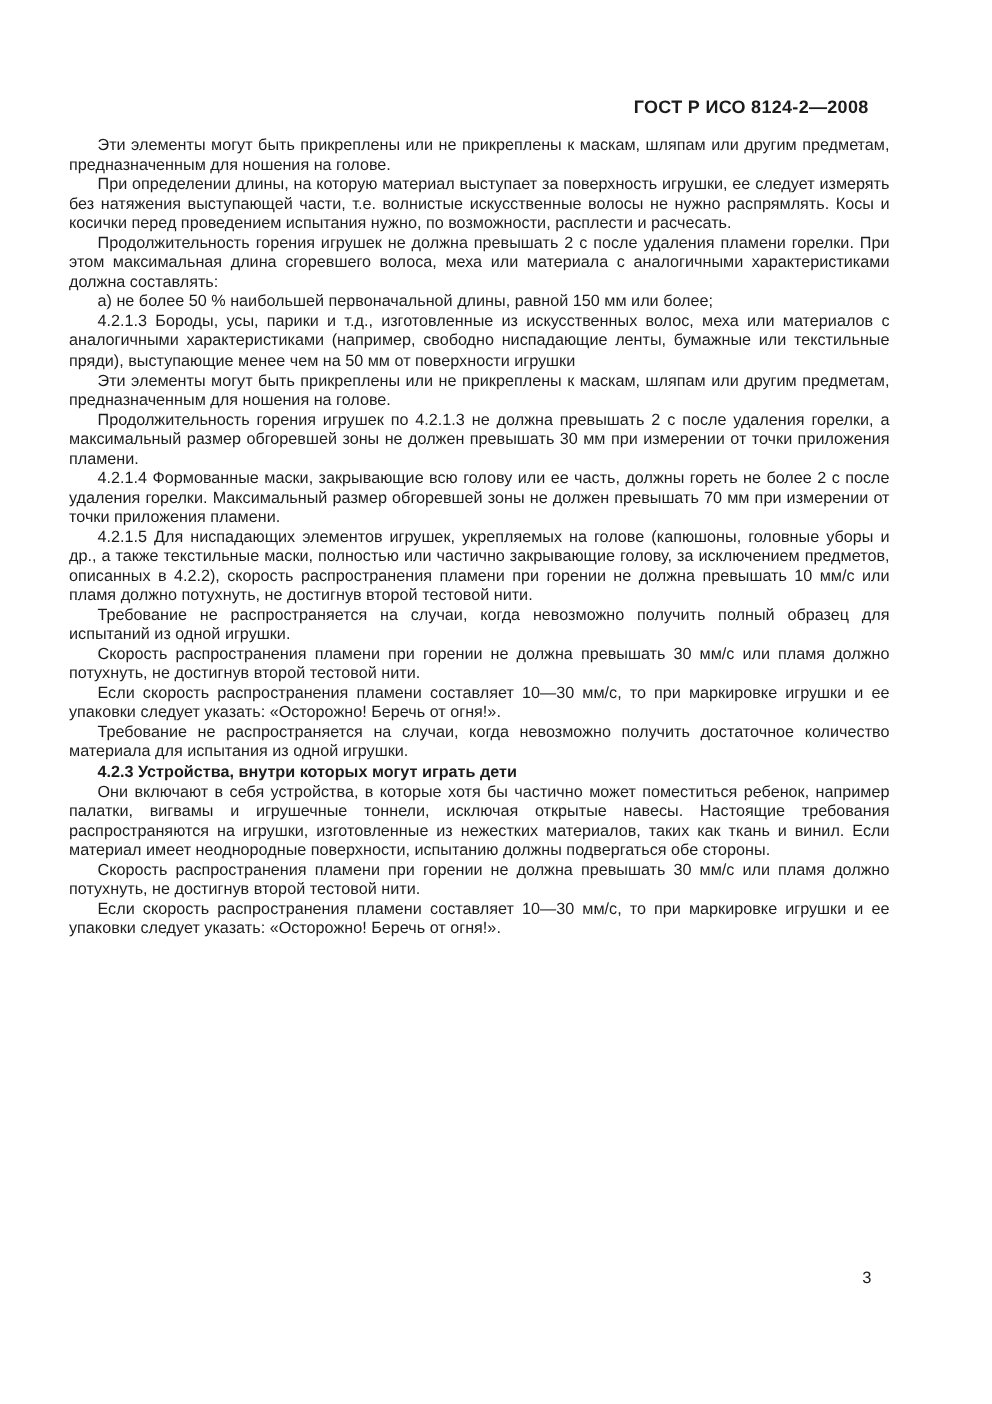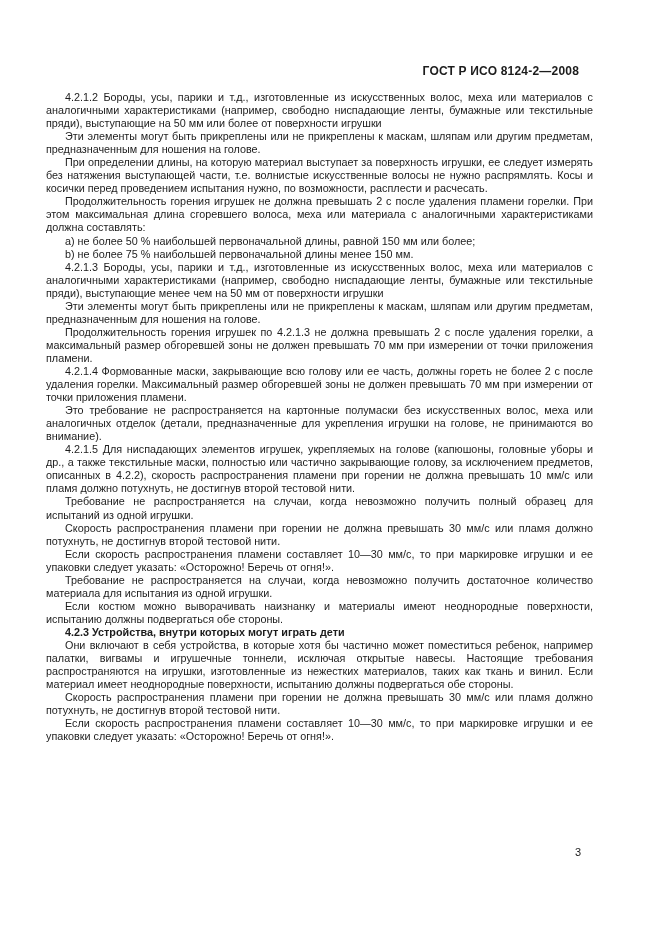--- a/index.html
+++ b/index.html
@@ -61,37 +61,33 @@
 </head>
 <body>
 
 <div class="page">
 
   <div class="page-header">
     <span>ГОСТ Р ИСО 8124-2—2008</span>
   </div>
 
   <div class="doc-body">
-    <p class="para">4.2.1.2  Бороды, усы, парики и т.д., изготовленные из искусственных волос, меха или материалов с аналогичными характеристиками (например, свободно ниспадающие ленты, бумажные или текстильные пряди), выступающие на 50 мм или более от поверхности игрушки</p>
     <p class="para">Эти элементы могут быть прикреплены или не прикреплены к маскам, шляпам или другим предметам, предназначенным для ношения на голове.</p>
     <p class="para">При определении длины, на которую материал выступает за поверхность игрушки, ее следует измерять без натяжения выступающей части, т.е. волнистые искусственные волосы не нужно распрямлять. Косы и косички перед проведением испытания нужно, по возможности, расплести и расчесать.</p>
     <p class="para">Продолжительность горения игрушек не должна превышать 2 с после удаления пламени горелки. При этом максимальная длина сгоревшего волоса, меха или материала с аналогичными характеристиками должна составлять:</p>
     <p class="para">a)  не более 50 % наибольшей первоначальной длины, равной 150 мм или более;</p>
-    <p class="para">b)  не более 75 % наибольшей первоначальной длины менее 150 мм.</p>
     <p class="para">4.2.1.3  Бороды, усы, парики и т.д., изготовленные из искусственных волос, меха или материалов с аналогичными характеристиками (например, свободно ниспадающие ленты, бумажные или текстильные пряди), выступающие менее чем на 50 мм от поверхности игрушки</p>
     <p class="para">Эти элементы могут быть прикреплены или не прикреплены к маскам, шляпам или другим предметам, предназначенным для ношения на голове.</p>
-    <p class="para">Продолжительность горения игрушек по 4.2.1.3 не должна превышать 2 с после удаления горелки, а максимальный размер обгоревшей зоны не должен превышать 70 мм при измерении от точки приложения пламени.</p>
+    <p class="para">Продолжительность горения игрушек по 4.2.1.3 не должна превышать 2 с после удаления горелки, а максимальный размер обгоревшей зоны не должен превышать 30 мм при измерении от точки приложения пламени.</p>
     <p class="para">4.2.1.4  Формованные маски, закрывающие всю голову или ее часть, должны гореть не более 2 с после удаления горелки. Максимальный размер обгоревшей зоны не должен превышать 70 мм при измерении от точки приложения пламени.</p>
-    <p class="para">Это требование не распространяется на картонные полумаски без искусственных волос, меха или аналогичных отделок (детали, предназначенные для укрепления игрушки на голове, не принимаются во внимание).</p>
     <p class="para">4.2.1.5  Для ниспадающих элементов игрушек, укрепляемых на голове (капюшоны, головные уборы и др., а также текстильные маски, полностью или частично закрывающие голову, за исключением предметов, описанных в 4.2.2), скорость распространения пламени при горении не должна превышать 10 мм/с или пламя должно потухнуть, не достигнув второй тестовой нити.</p>
     <p class="para">Требование не распространяется на случаи, когда невозможно получить полный образец для испытаний из одной игрушки.</p>
     <p class="para">Скорость распространения пламени при горении не должна превышать 30 мм/с или пламя должно потухнуть, не достигнув второй тестовой нити.</p>
     <p class="para">Если скорость распространения пламени составляет 10—30 мм/с, то при маркировке игрушки и ее упаковки следует указать: «Осторожно! Беречь от огня!».</p>
     <p class="para">Требование не распространяется на случаи, когда невозможно получить достаточное количество материала для испытания из одной игрушки.</p>
-    <p class="para">Если костюм можно выворачивать наизнанку и материалы имеют неоднородные поверхности, испытанию должны подвергаться обе стороны.</p>
     <p class="para heading">4.2.3  Устройства, внутри которых могут играть дети</p>
     <p class="para">Они включают в себя устройства, в которые хотя бы частично может поместиться ребенок, например палатки, вигвамы и игрушечные тоннели, исключая открытые навесы. Настоящие требования распространяются на игрушки, изготовленные из нежестких материалов, таких как ткань и винил. Если материал имеет неоднородные поверхности, испытанию должны подвергаться обе стороны.</p>
     <p class="para">Скорость распространения пламени при горении не должна превышать 30 мм/с или пламя должно потухнуть, не достигнув второй тестовой нити.</p>
     <p class="para">Если скорость распространения пламени составляет 10—30 мм/с, то при маркировке игрушки и ее упаковки следует указать: «Осторожно! Беречь от огня!».</p>
   </div>
 
   <div class="page-footer">
     <span class="page-num">3</span>
   </div>
 

